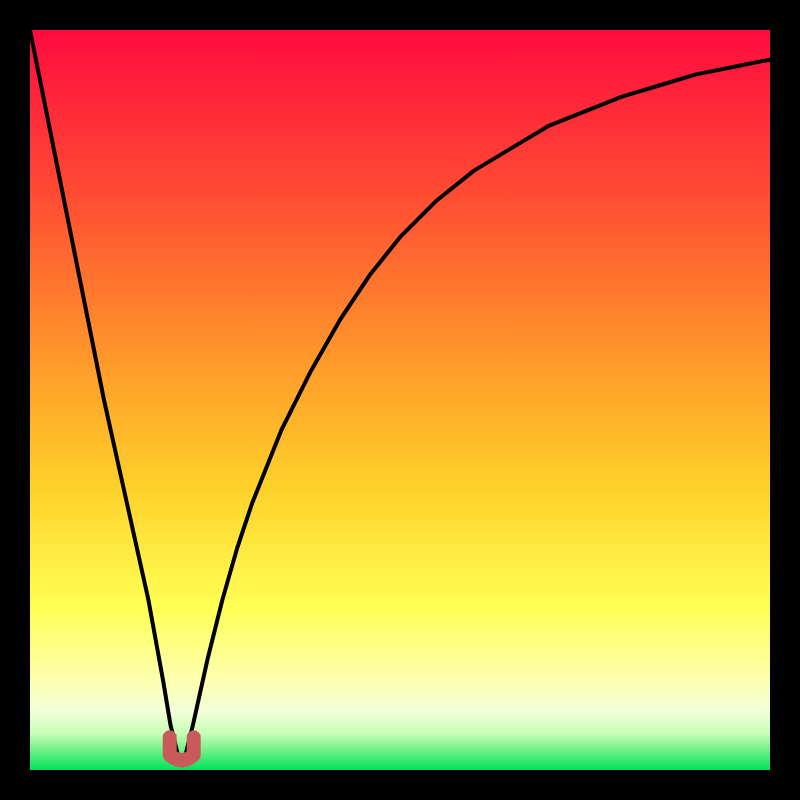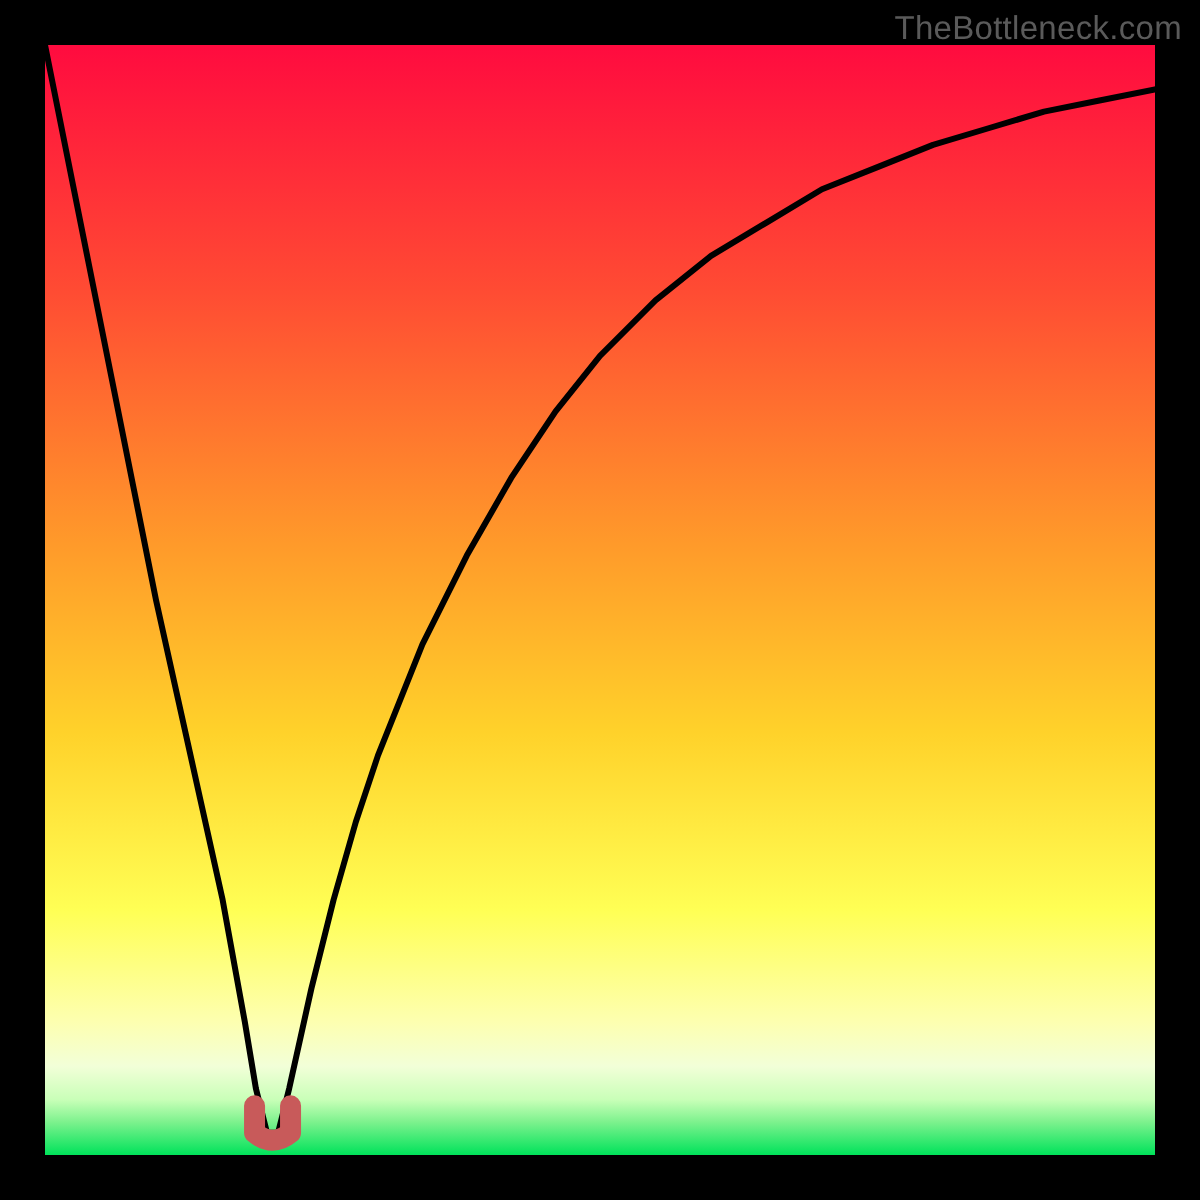--- a/index.html
+++ b/index.html
@@ -76,15 +76,14 @@
       <rect x="0" y="0" width="740" height="740" fill="url(#bg)"></rect>
     </svg>
 
     <svg class="curve" viewBox="0 0 740 740" preserveAspectRatio="none">
       <path id="curve-path" fill="none" stroke="#000" stroke-width="4" stroke-linecap="round" stroke-linejoin="round" d="M0.0 0.0 L14.8 74.0 L29.6 148.0 L44.4 222.0 L59.2 296.0 L74.0 370.0 L88.8 436.6 L103.6 503.2 L118.4 569.8 L133.2 651.2 L140.6 695.6 L148.0 725.2 L155.4 725.2 L162.8 695.6 L177.6 629.0 L192.4 569.8 L207.2 518.0 L222.0 473.6 L251.6 399.6 L281.2 340.4 L310.8 288.6 L340.4 244.2 L370.0 207.2 L407.0 170.2 L444.0 140.6 L481.0 118.4 L518.0 96.2 L555.0 81.4 L592.0 66.6 L629.0 55.5 L666.0 44.4 L703.0 37.0 L740.0 29.6"></path>
       <path id="marker-path" fill="none" stroke="#c85a5a" stroke-width="14" stroke-linecap="round" stroke-linejoin="round" d="M 139.7 707.2 L 139.7 725.2 Q 151.7 735.2 163.7 725.2 L 163.7 707.2"></path>
     </svg>
 
   </div>
 
-  <div class="watermark">TheBottleneck.com</div>
 
 </div>
 
 </body></html>

